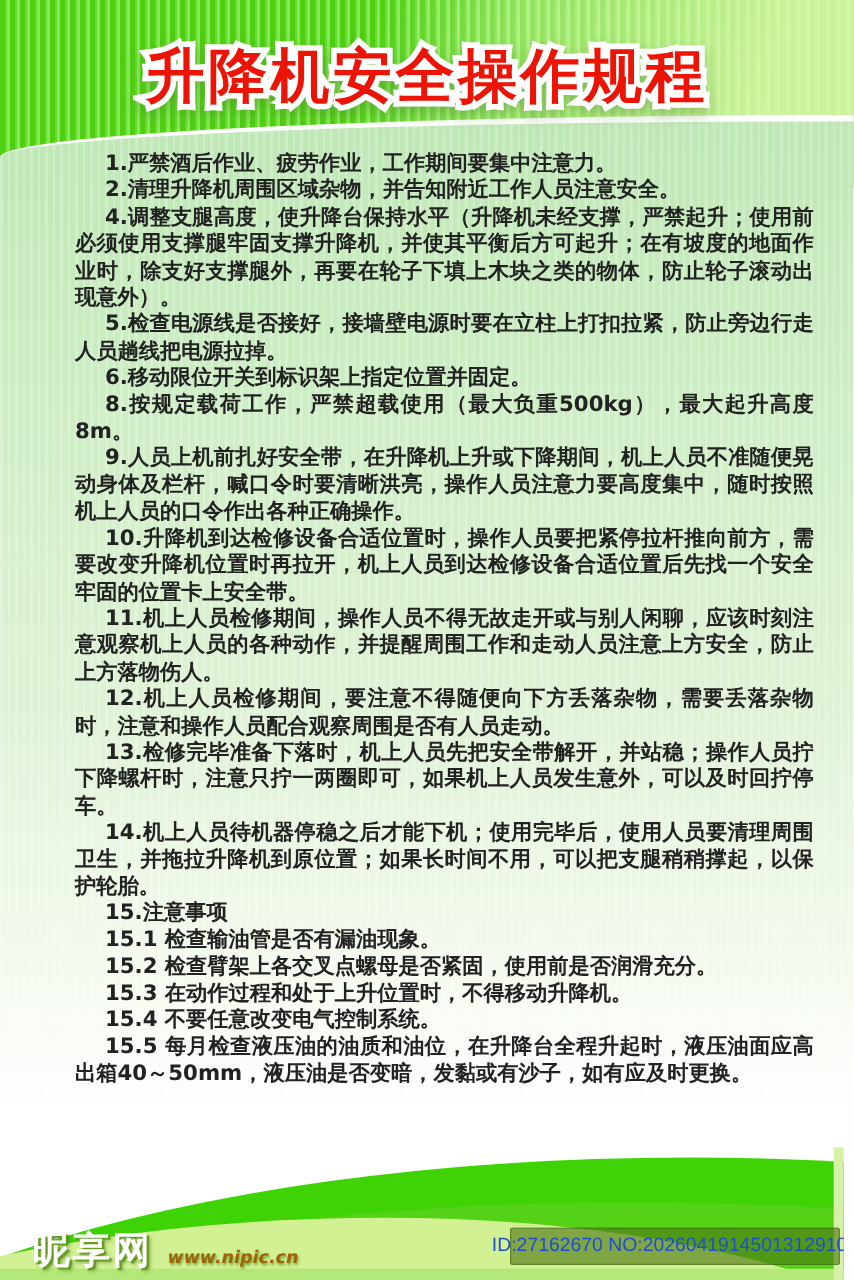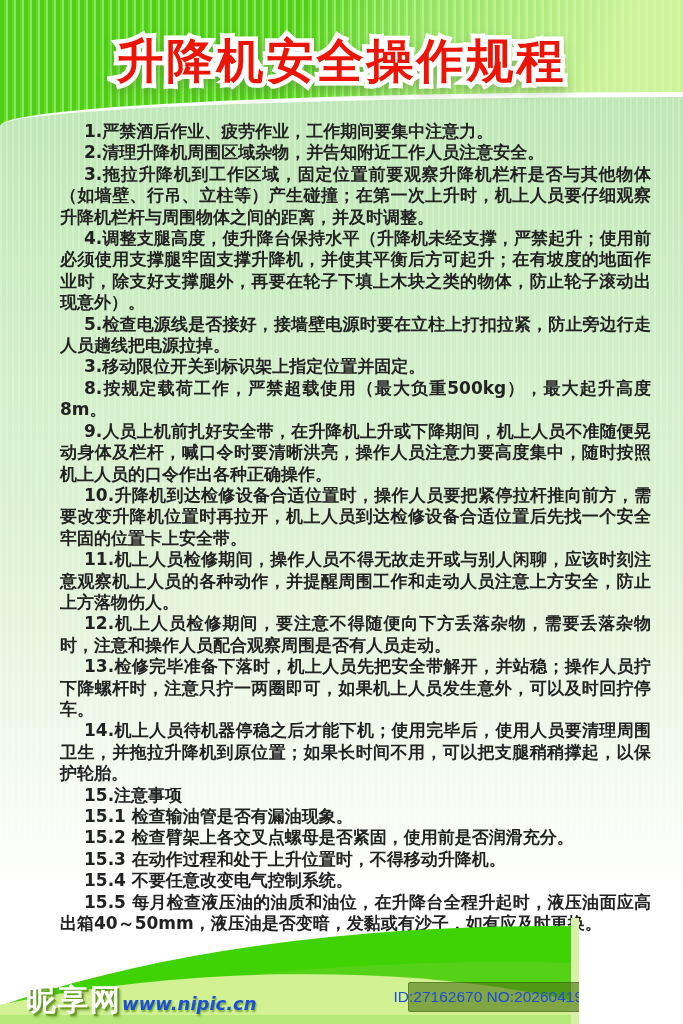--- a/index.html
+++ b/index.html
@@ -54,21 +54,21 @@
   }
   .procedure-list .item{
     margin:0;padding:0;
     font-size:17px;line-height:21.4px;font-weight:bold;
     text-indent:24px;
     text-align:justify;
   }
 
   
   .footer{
-    position:absolute;left:0;top:888px;width:579px;height:136px;
+    position:absolute;left:0;top:888px;width:675px;height:136px;
     overflow:hidden;z-index:3;
   }
   .sw{position:absolute;border-radius:50%;}
   .sw-bright{
     left:-200px;top:38px;width:1500px;height:500px;
     background:var(--swoosh-bright,#3fd305);
   }
   .sw-mid{
     left:-320px;top:74px;width:1650px;height:520px;
     background:#55d118;
@@ -87,21 +87,21 @@
     background:#d6f1a6;
   }
   .logo{
     position:absolute;left:26px;top:92px;display:flex;align-items:baseline;z-index:6;
   }
   .logo-cn{
     font-size:30px;font-weight:bold;color:#ffffff;letter-spacing:2px;
     text-shadow:2px 2px 0 rgba(95,150,25,.85), 3px 3px 3px rgba(60,110,10,.5);
   }
   .logo-url{
-    margin-left:0;font-size:18px;font-weight:bold;font-style:italic;color:#1d4ed8;
+    margin-left:12px;font-size:14px;font-weight:bold;font-style:italic;color:#a16207;
     text-shadow:1px 2px 2px rgba(80,140,20,.7);
   }
   .id-box{
     position:absolute;left:408px;top:94px;width:262px;height:28px;z-index:6;
     background:rgba(78,118,18,.62);
     border:1px solid rgba(40,70,10,.35);
     border-radius:2px;
     display:flex;align-items:center;justify-content:center;
     font-family:"Liberation Sans",sans-serif;
     font-size:15.5px;color:#1d4ed8;white-space:nowrap;
@@ -114,24 +114,23 @@
 
   <div class="header">
     <div class="header-curve-line"></div>
     <h1 class="page-title" data-text="升降机安全操作规程">升降机安全操作规程</h1>
   </div>
 
   <div class="body-area">
     <div class="procedure-list">
         <p class="item">1.严禁酒后作业、疲劳作业，工作期间要集中注意力。</p>
         <p class="item">2.清理升降机周围区域杂物，并告知附近工作人员注意安全。</p>
-        <p class="item">3.拖拉升降机到工作区域，固定位置前要观察升降机栏杆是否与其他物体（如墙壁、行吊、立柱等）产生碰撞；在第一次上升时，机上人员要仔细观察升降机栏杆与周围物体之间的距离，并及时调整。</p>
         <p class="item">4.调整支腿高度，使升降台保持水平（升降机未经支撑，严禁起升；使用前必须使用支撑腿牢固支撑升降机，并使其平衡后方可起升；在有坡度的地面作业时，除支好支撑腿外，再要在轮子下填上木块之类的物体，防止轮子滚动出现意外）。</p>
         <p class="item">5.检查电源线是否接好，接墙壁电源时要在立柱上打扣拉紧，防止旁边行走人员趟线把电源拉掉。</p>
-        <p class="item">3.移动限位开关到标识架上指定位置并固定。</p>
+        <p class="item">6.移动限位开关到标识架上指定位置并固定。</p>
         <p class="item">8.按规定载荷工作，严禁超载使用（最大负重500kg），最大起升高度8m。</p>
         <p class="item">9.人员上机前扎好安全带，在升降机上升或下降期间，机上人员不准随便晃动身体及栏杆，喊口令时要清晰洪亮，操作人员注意力要高度集中，随时按照机上人员的口令作出各种正确操作。</p>
         <p class="item">10.升降机到达检修设备合适位置时，操作人员要把紧停拉杆推向前方，需要改变升降机位置时再拉开，机上人员到达检修设备合适位置后先找一个安全牢固的位置卡上安全带。</p>
         <p class="item">11.机上人员检修期间，操作人员不得无故走开或与别人闲聊，应该时刻注意观察机上人员的各种动作，并提醒周围工作和走动人员注意上方安全，防止上方落物伤人。</p>
         <p class="item">12.机上人员检修期间，要注意不得随便向下方丢落杂物，需要丢落杂物时，注意和操作人员配合观察周围是否有人员走动。</p>
         <p class="item">13.检修完毕准备下落时，机上人员先把安全带解开，并站稳；操作人员拧下降螺杆时，注意只拧一两圈即可，如果机上人员发生意外，可以及时回拧停车。</p>
         <p class="item">14.机上人员待机器停稳之后才能下机；使用完毕后，使用人员要清理周围卫生，并拖拉升降机到原位置；如果长时间不用，可以把支腿稍稍撑起，以保护轮胎。</p>
         <p class="item">15.注意事项</p>
         <p class="item">15.1 检查输油管是否有漏油现象。</p>
         <p class="item">15.2 检查臂架上各交叉点螺母是否紧固，使用前是否润滑充分。</p>

